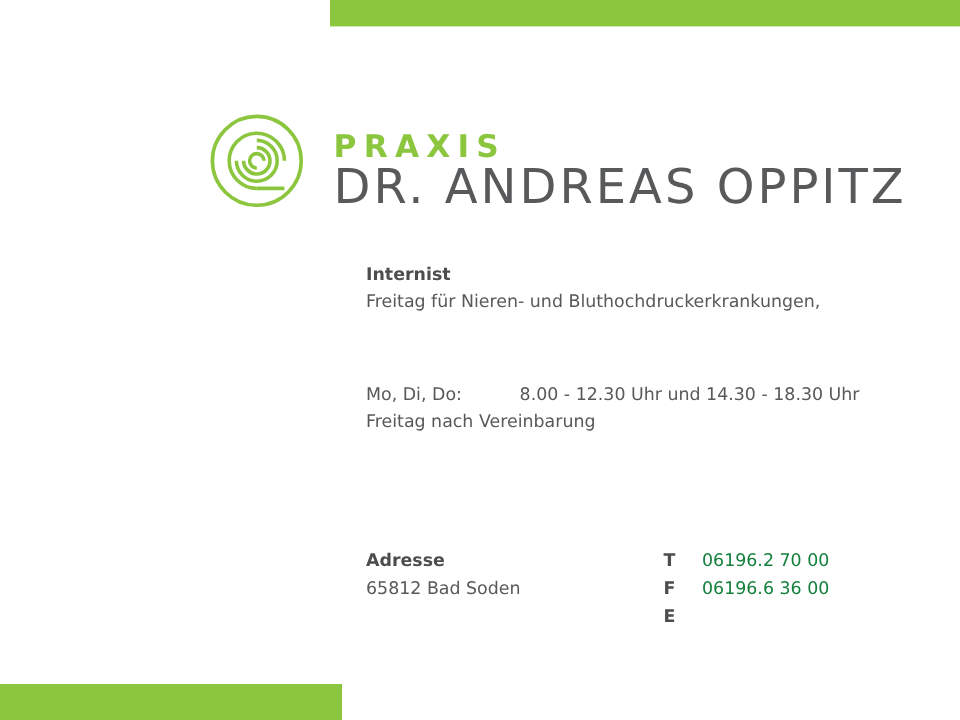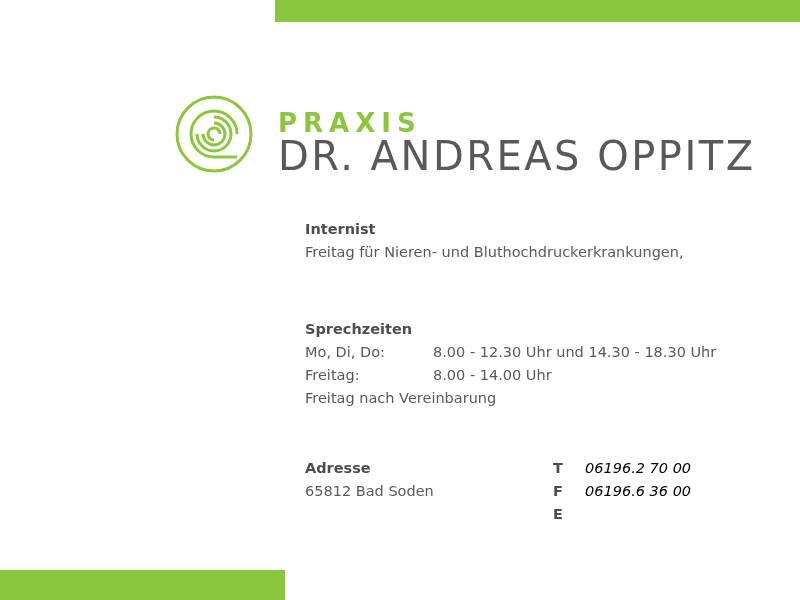--- a/index.html
+++ b/index.html
@@ -110,22 +110,21 @@
   .contact-row {
     display: flex;
     white-space: nowrap;
   }
   .contact-row .ctype {
     font-weight: bold;
     width: 32px;
     color: #4d4d4f;
   }
   .contact-row .cval {
-    color: #000000;
-    font-style: italic;
+    color: #15803d;
   }
 </style>
 </head>
 <body>
 
 <div class="page">
 
   <div class="bar-top"></div>
   <div class="bar-bottom"></div>
 
@@ -144,27 +143,23 @@
     <div class="praxis">PRAXIS</div>
     <div class="doctor-name">DR. ANDREAS OPPITZ</div>
   </div>
 
   <div class="block spec">
     <div class="title">Internist</div>
     <div>Freitag für Nieren- und Bluthochdruckerkrankungen,</div>
   </div>
 
   <div class="block hours">
-    <div class="title">Sprechzeiten</div>
 
     <div class="hours-row">
       <span class="day">Mo, Di, Do:</span><span class="time">8.00 - 12.30 Uhr und 14.30 - 18.30 Uhr</span>
-    </div>
-    <div class="hours-row">
-      <span class="day">Freitag:</span><span class="time">8.00 - 14.00 Uhr</span>
     </div>
     <div class="hours-note">Freitag nach Vereinbarung</div>
   </div>
 
   <div class="block address">
     <div class="address-cols">
       <div class="addr-left">
         <div class="title">Adresse</div>
         <div>65812 Bad Soden</div>
       </div>

